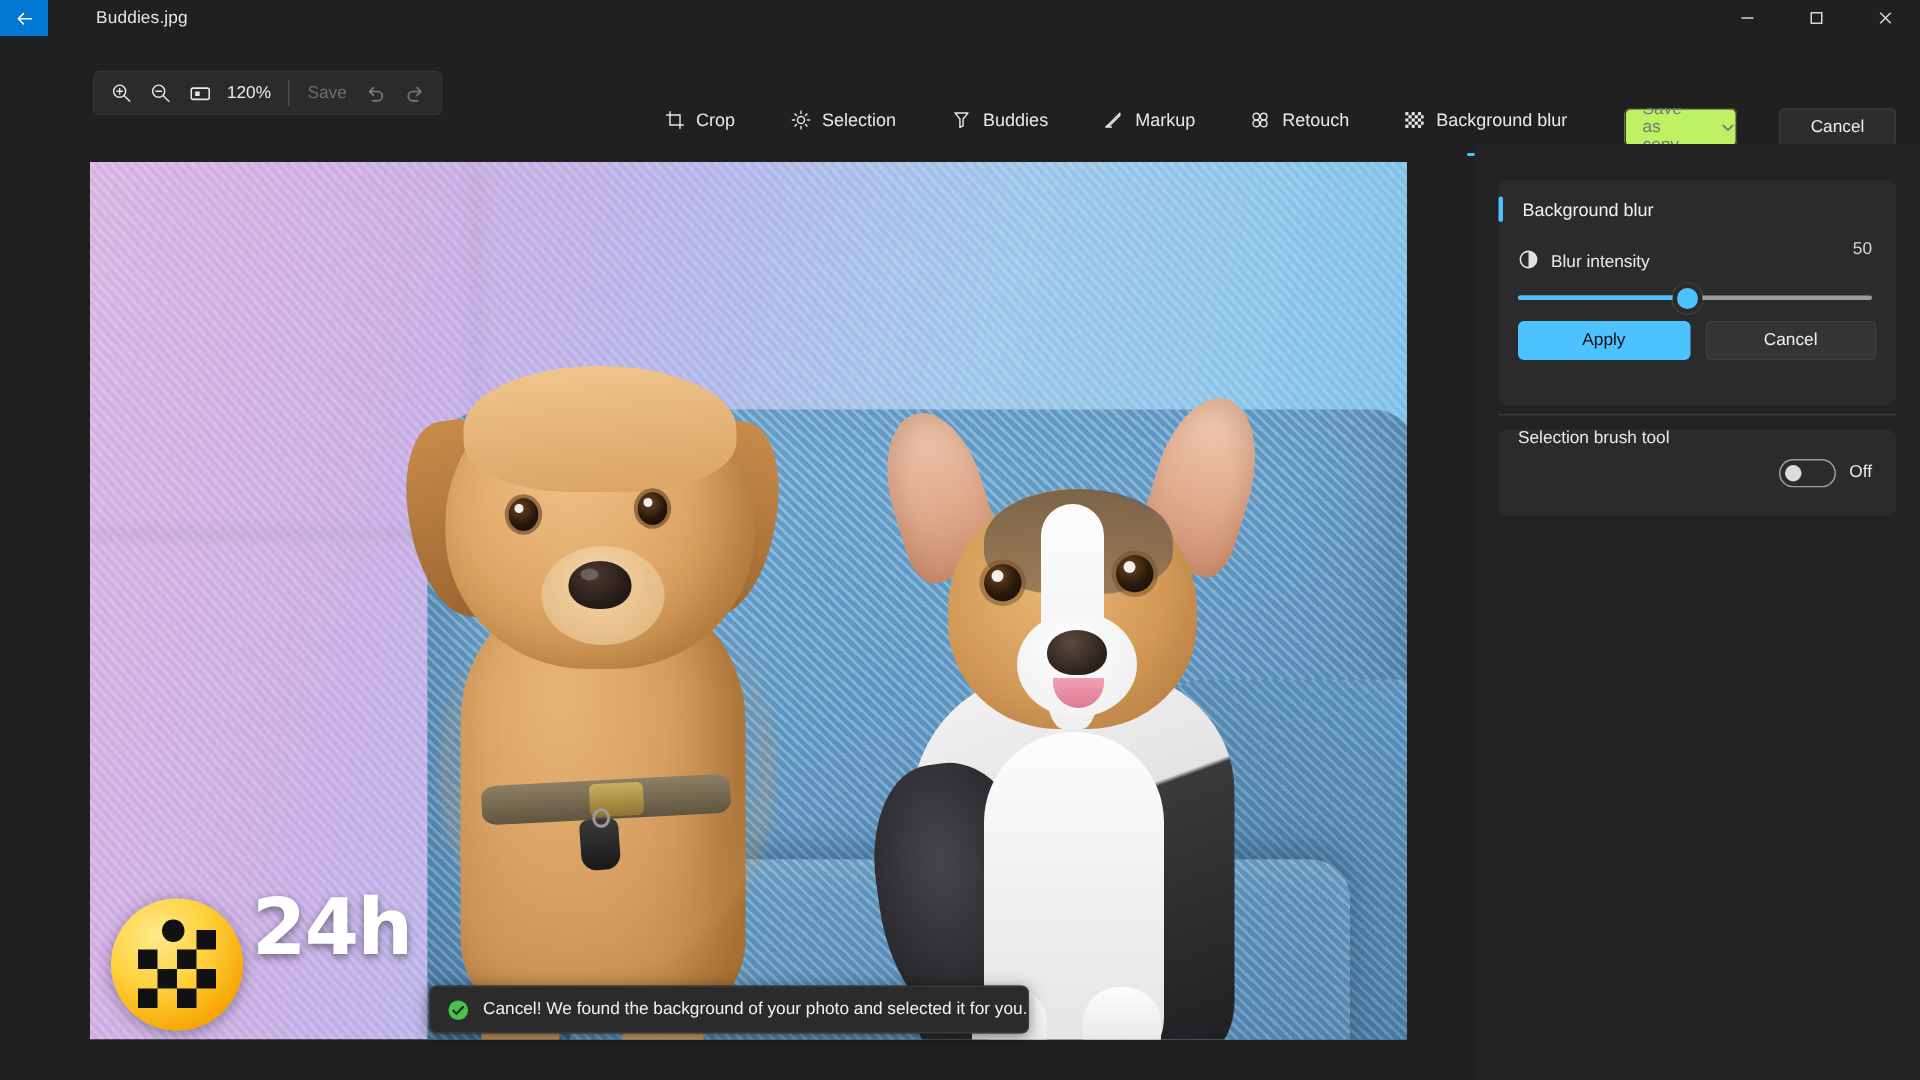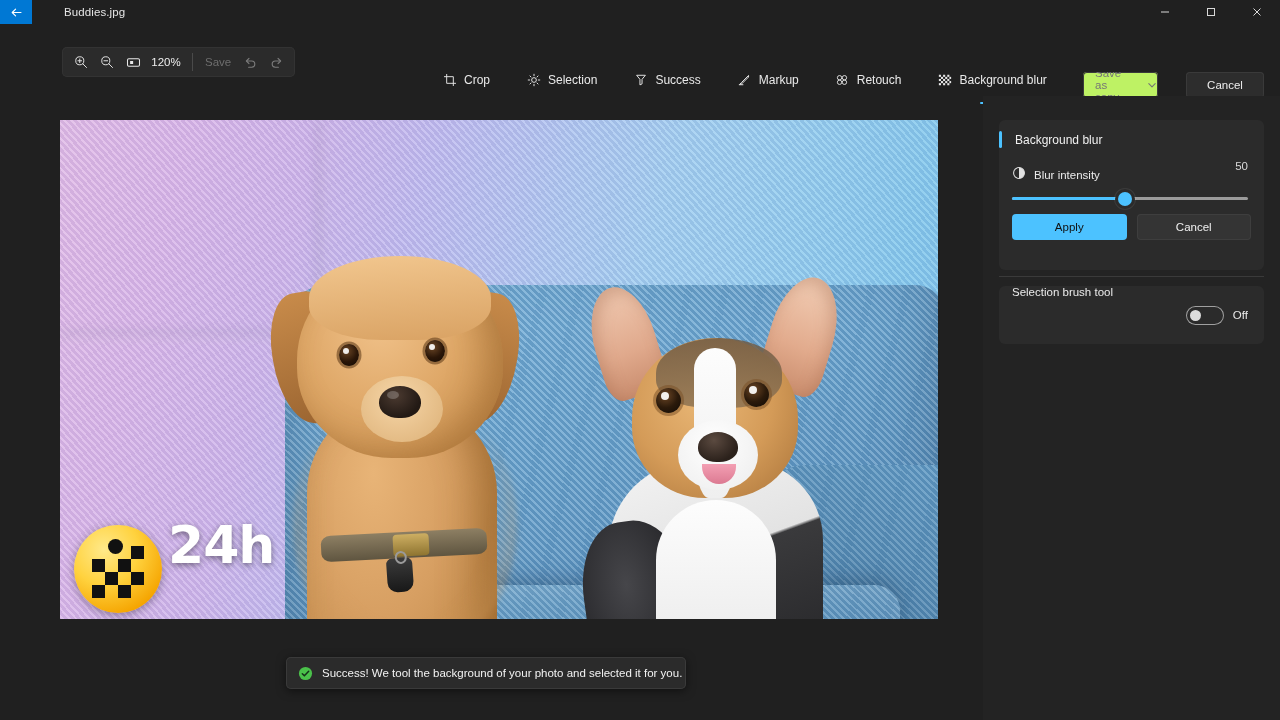--- a/index.html
+++ b/index.html
@@ -98,21 +98,21 @@
   }
   .cancel-top{
     position:absolute; left:1186px; top:48px; width:78px; height:26px;
     background:#2d2d2d; border-radius:4px; box-shadow:0 0 0 1px #3a3a3a inset;
     font-size:11.5px; color:#ededed; display:flex; align-items:center; justify-content:center;
     cursor:pointer;
   }
 
   
   .canvaswrap{
-    position:absolute; left:60px; top:120px; width:878px; height:499px;
+    position:absolute; left:60px; top:108px; width:878px; height:585px;
     overflow:hidden; background:#111;
   }
   .photo{ position:absolute; inset:0; overflow:hidden; }
   
   .bg-base{
     position:absolute; inset:0;
     background:
       linear-gradient(105deg,
         #e0b9e6 0%, #d9b4e8 12%, #cdb3ea 26%, #bdb9ef 38%,
         #aec4f0 50%, #9ecdf0 62%, #8ecbee 76%, #7fc6ec 88%, #74c0e9 100%);
@@ -548,21 +548,21 @@
         </span>
         <span>Selection</span>
 
       </div>
       <div class="tab">
         <span class="ti">
           <svg width="14" height="14" viewBox="0 0 16 16" aria-hidden="true">
             <path d="M3 2.6h10l-3.8 4.6v5.2l-2.4 1.2V7.2z" fill="none" stroke="#e6e6e6" stroke-width="1.1" stroke-linejoin="round"></path>
           </svg>
         </span>
-        <span>Success</span>
+        <span>Buddies</span>
 
       </div>
       <div class="tab">
         <span class="ti">
           <svg width="14" height="14" viewBox="0 0 16 16" aria-hidden="true">
             <path d="M13.2 2.8L5.4 10.6 3 13l2.4-.6 7.8-7.8z" fill="none" stroke="#e6e6e6" stroke-width="1.1" stroke-linejoin="round"></path>
             <path d="M2.6 13.4h4.2" stroke="#e6e6e6" stroke-width="1.1" stroke-linecap="round"></path>
           </svg>
         </span>
         <span>Markup</span>
@@ -701,21 +701,21 @@
     </div>
   </div>
 
   <div class="toast">
     <span class="chk">
       <svg width="15" height="15" viewBox="0 0 16 16" aria-hidden="true">
         <circle cx="8" cy="8" r="7" fill="#4ac14a"></circle>
         <path d="M4.6 8.3l2.2 2.2 4.6-4.8" fill="none" stroke="#16301a" stroke-width="1.6" stroke-linecap="round" stroke-linejoin="round"></path>
       </svg>
     </span>
-    <span class="msg">Success! We tool the background of your photo and selected it for you.</span>
+    <span class="msg">Cancel! We found the background of your photo and selected it for you.</span>
   </div>
 
   <div class="rightpanel">
 
     <div class="pcard a">
       <div class="phead">
         <span class="accent"></span>
         <span class="t">Background blur</span>
       </div>
 

